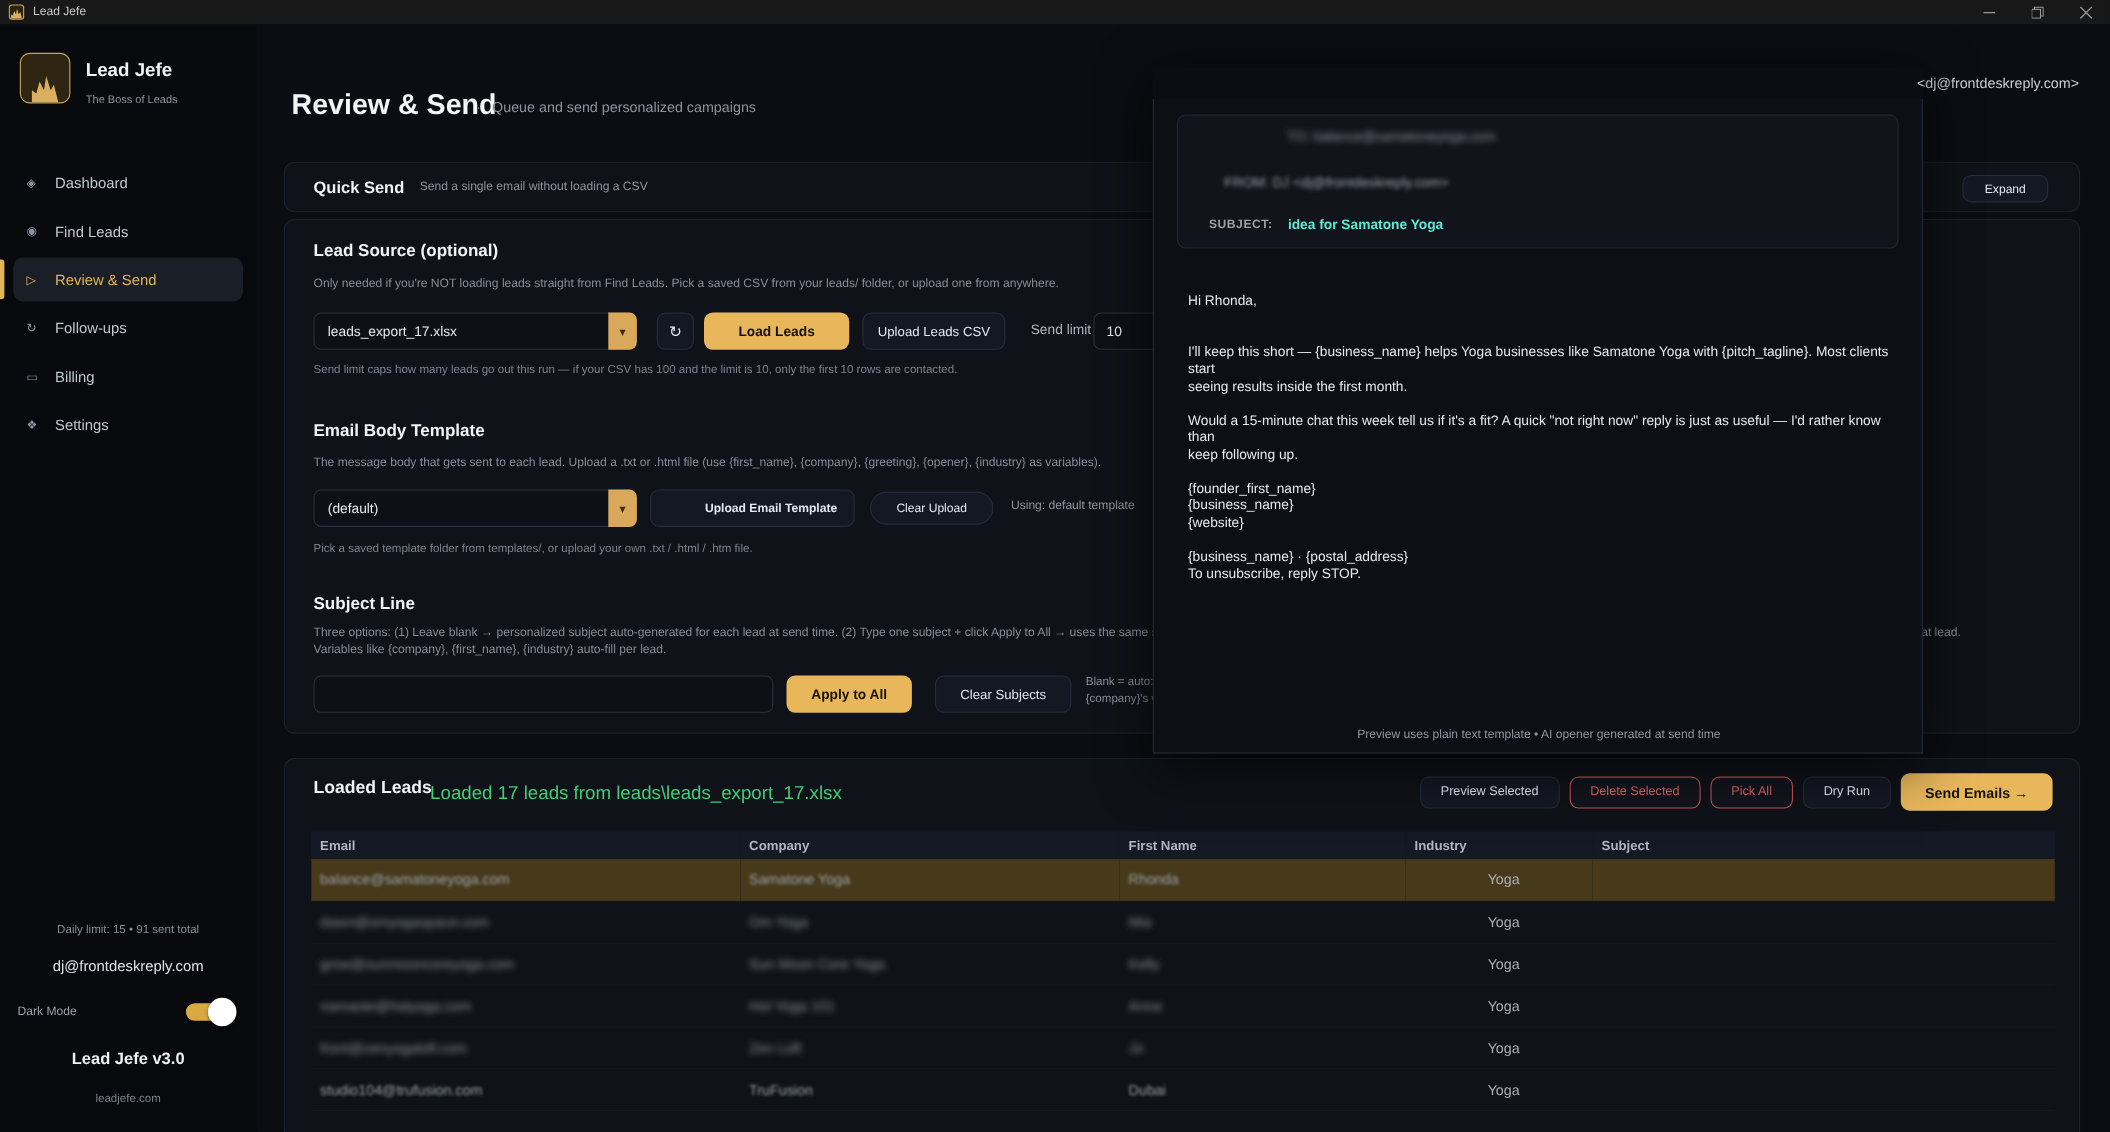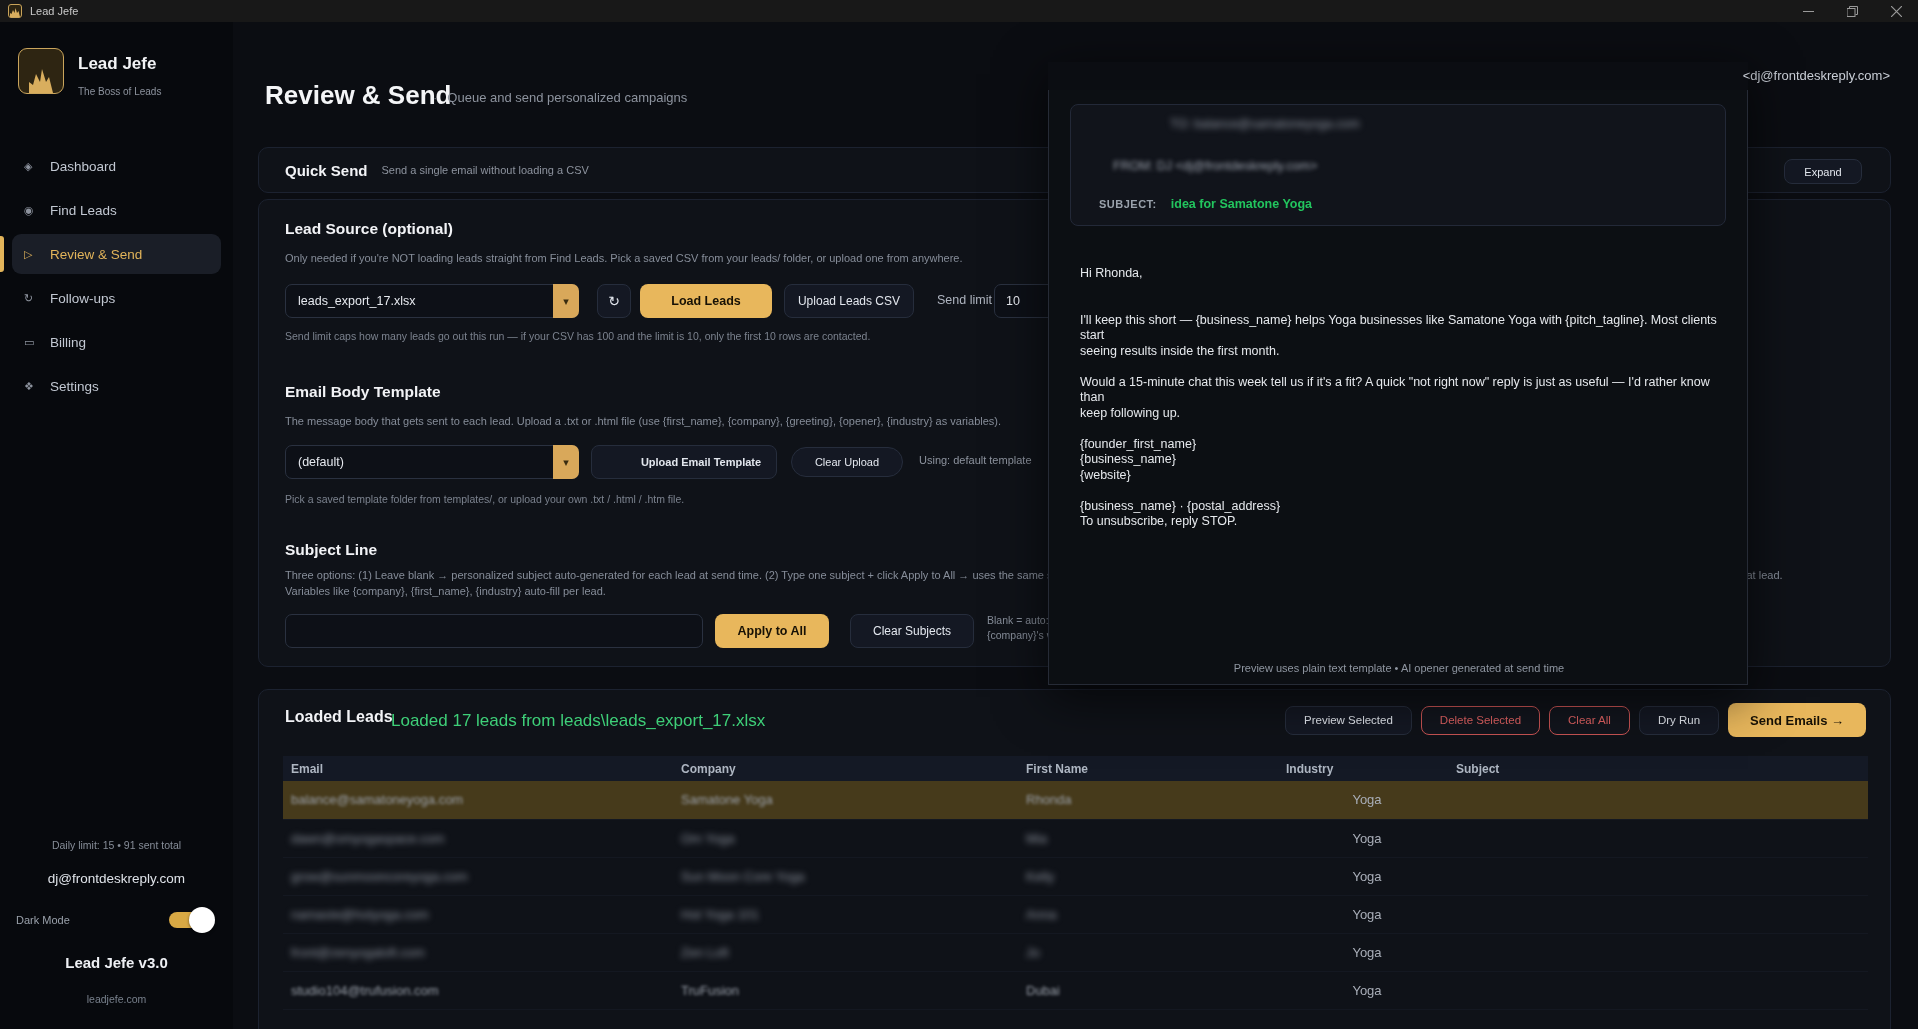--- a/index.html
+++ b/index.html
@@ -111,21 +111,21 @@
   .m-title { color:#222; font-size:12px; margin-left:10px; }
   .m-close { margin-left:auto; margin-right:12px; color:#555; font-size:15px; }
   .m-body { position:absolute; left:0; top:28px; width:700px; height:595px; background:#0c0f13;
     border:1px solid #262b36; border-top:none; }
   .m-card { position:absolute; left:21px; top:14px; width:656px; height:122px; background:#11141b;
     border:1px solid #232938; border-radius:8px; }
   .m-to { position:absolute; left:99px; top:12px; font-size:12.5px; }
   .m-from { position:absolute; left:42px; top:54px; font-size:12.5px; filter:blur(2px); color:#9aa0ab; }
   .m-subjrow { position:absolute; left:28px; top:92px; display:flex; align-items:center; }
   .m-subjlabel { color:#9aa2ac; font-size:11px; font-weight:bold; letter-spacing:.5px; }
-  .m-subjval { color:#22c55e; font-size:12.5px; font-weight:bold; margin-left:14px;text-align:right; }
+  .m-subjval { color:#5eead4; font-size:12.5px; font-weight:bold; margin-left:14px;text-align:right; }
   .m-text { position:absolute; left:31px; top:176px; width:645px; color:#e6e9ed; font-size:12.5px;
     line-height:15.5px; white-space:pre-wrap; }
   .m-footer { position:absolute; left:0; top:572px; width:700px; text-align:center; color:#8f96a1; font-size:11px; }
 </style>
 </head>
 <body>
 
 <div id="titlebar">
   <div class="appicon">
     <svg width="10" height="9" viewBox="0 0 10 9">
@@ -257,21 +257,21 @@
       <div>{company}'s we</div>
     </div>
   </div>
 
   <div class="panel" id="leadspanel">
     <div class="ll-title">Loaded Leads</div>
     <div class="ll-status">Loaded 17 leads from leads\leads_export_17.xlsx</div>
     <div class="ll-btns">
       <div class="btn btn-dark">Preview Selected</div>
       <div class="btn btn-red">Delete Selected</div>
-      <div class="btn btn-red">Clear All</div>
+      <div class="btn btn-red">Pick All</div>
       <div class="btn btn-dark">Dry Run</div>
       <div class="btn btn-gold">Send Emails →</div>
     </div>
     <table class="leads">
       <colgroup>
           <col class="c-email">
           <col class="c-company">
           <col class="c-first">
           <col class="c-ind">
           <col class="c-subj">

